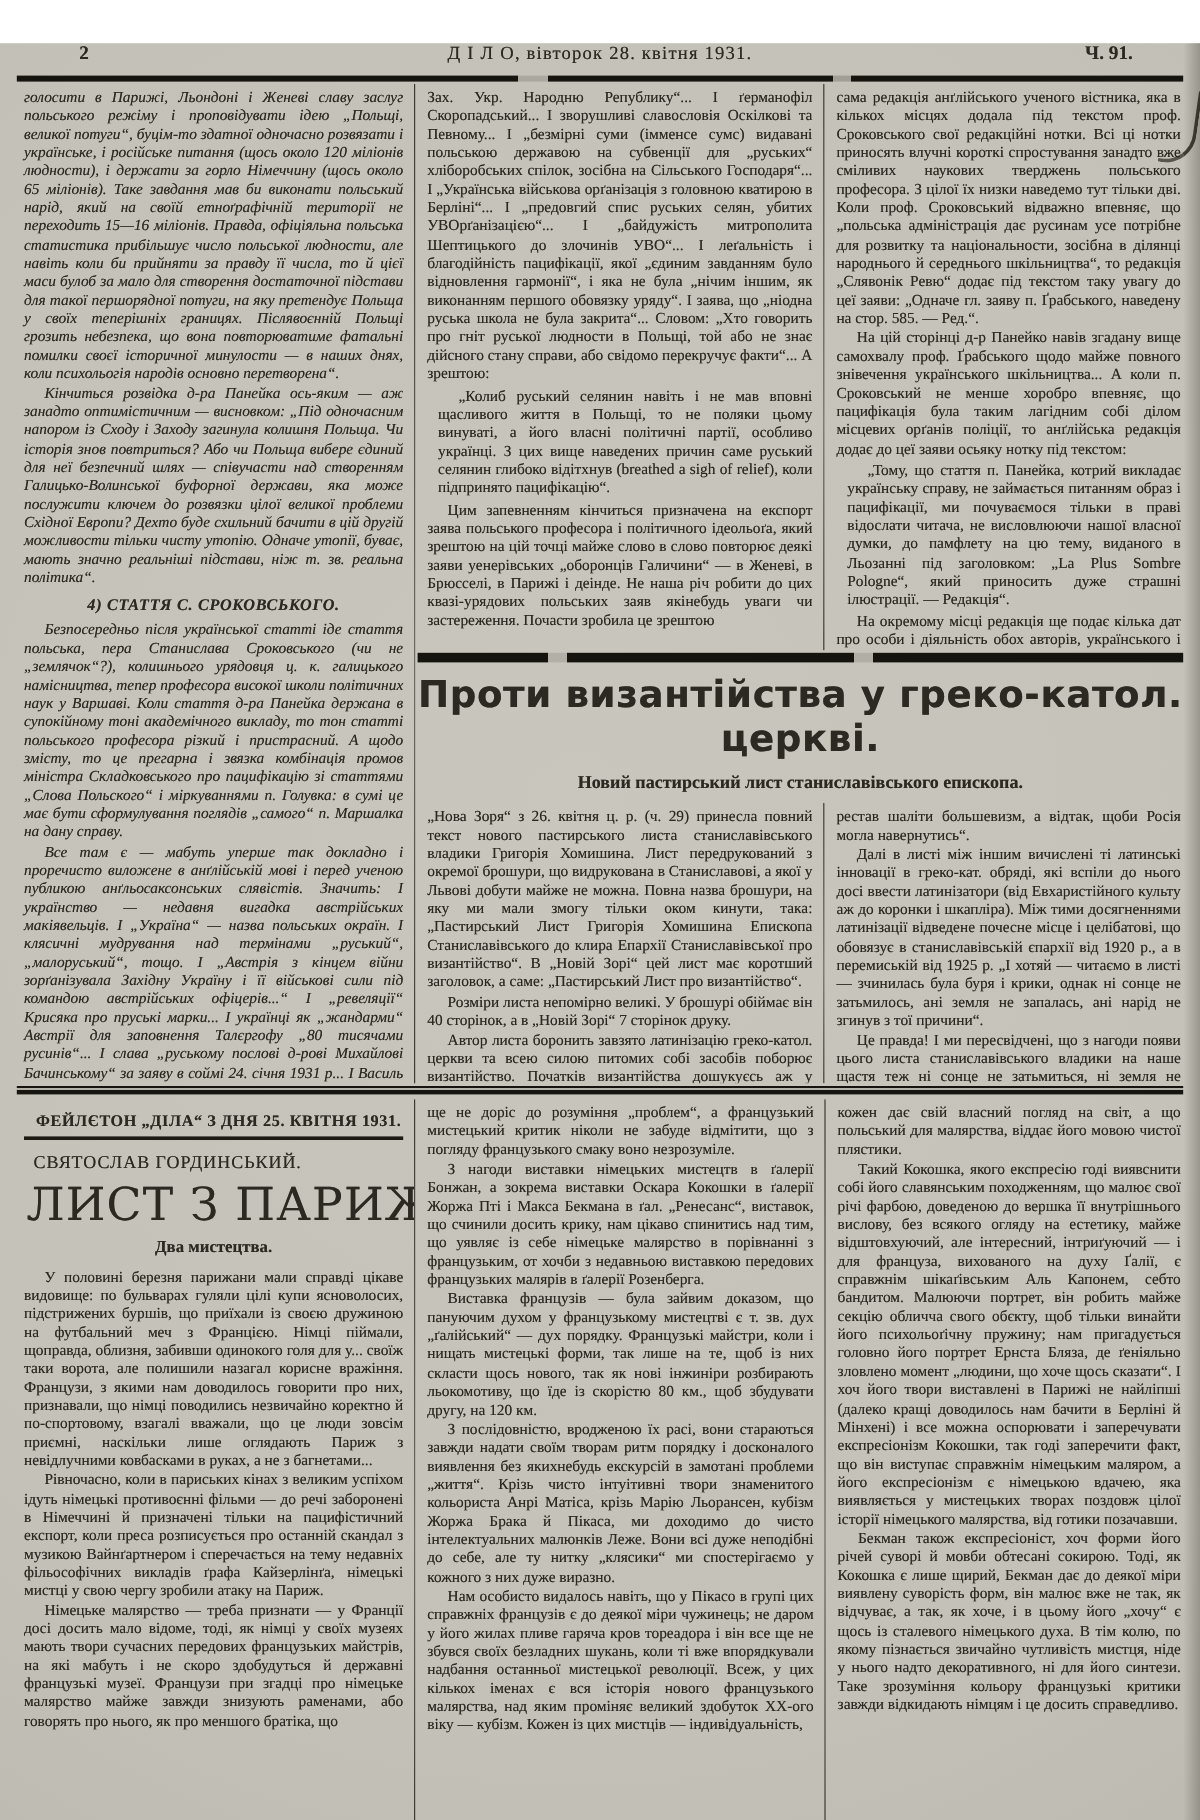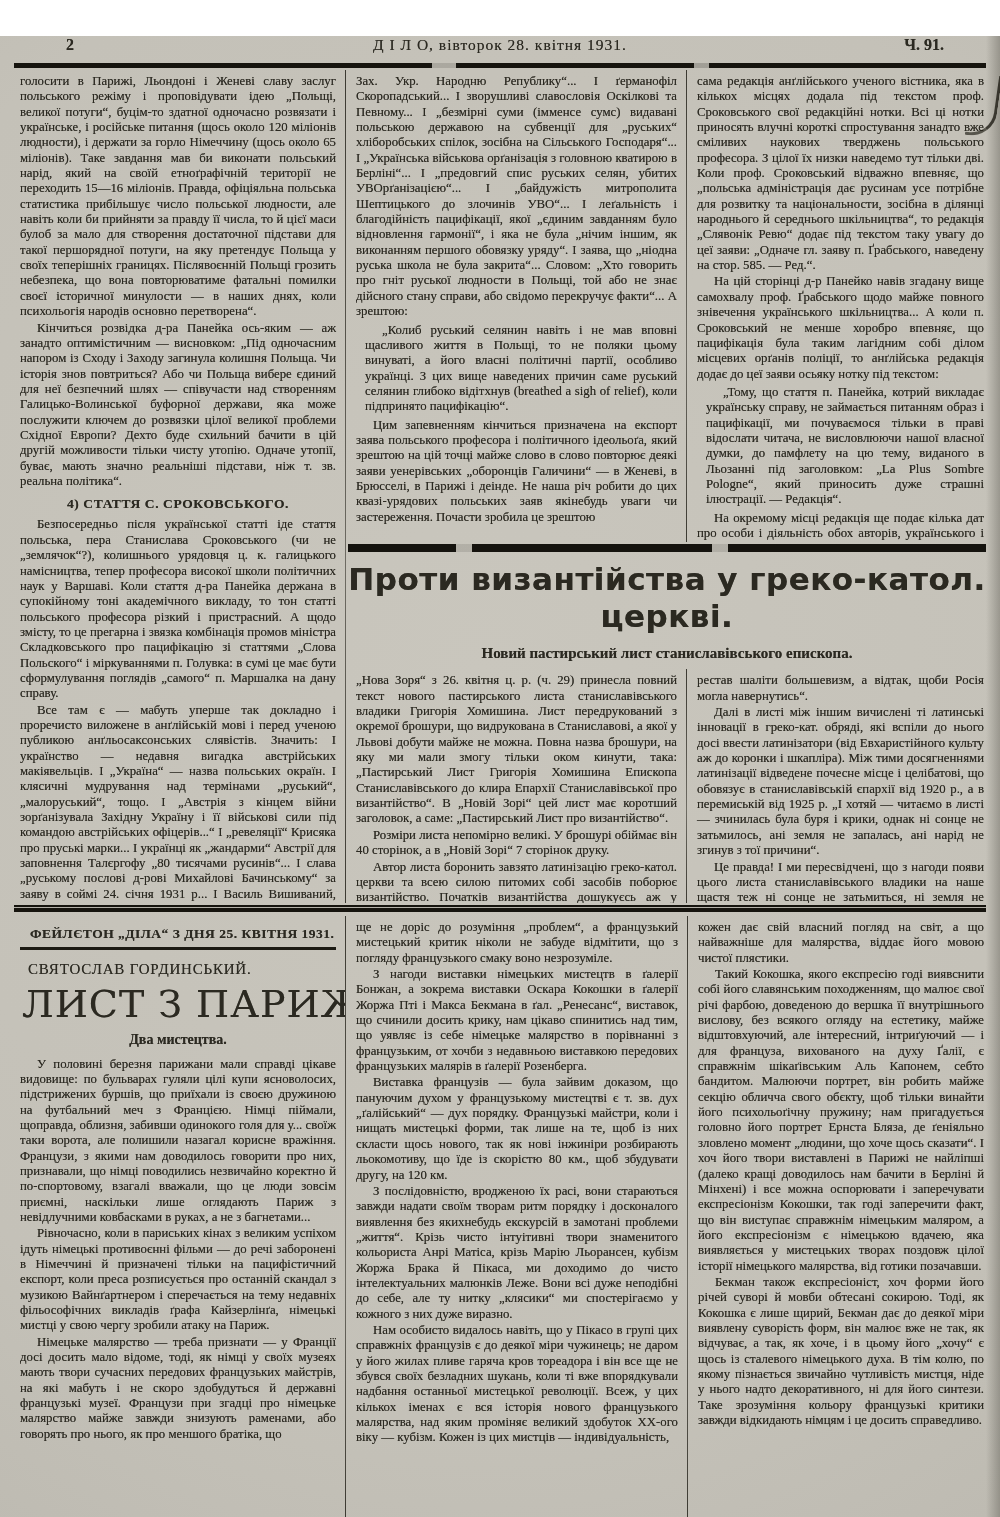--- a/index.html
+++ b/index.html
@@ -23,21 +23,21 @@
         background:linear-gradient(90deg,#16140e 0 43%,rgba(22,20,14,.15) 43% 45.5%,#16140e 45.5% 70%,rgba(22,20,14,.2) 70% 71.5%,#16140e 71.5% 100%);}
   
   .cols{font-size:12.8px;line-height:1.2;}
   .cols p{margin:0 0 1px 0;text-indent:17px;text-align:justify;overflow-wrap:break-word;}
   .cols p.cont{text-indent:0;}
   .cols p.subhead{text-align:center;font-weight:bold;text-indent:0;margin:7px 0 5px;letter-spacing:.6px;font-size:13.5px;}
   .cols p.quote{margin:3px 0 3px 9px;}
   
   .top-section{display:flex;height:833px;overflow:hidden;margin:2px 12px 0 14px;}
   .vr{width:1px;background:linear-gradient(rgba(35,33,25,.85),rgba(35,33,25,.55) 60%,rgba(35,33,25,.85));}
-  .tcol1{width:316px;padding:4px 9px 0 6px;overflow:hidden;}
+  .tcol1{width:316px;padding:4px 9px 0 6px;overflow:hidden;font-style:italic;}
   .tmain{flex:1;display:flex;flex-direction:column;overflow:hidden;}
   .tmain-top{display:flex;height:472px;overflow:hidden;}
   .tcolB{width:50%;padding:4px 9px 0 10px;overflow:hidden;}
   .tcolC{flex:1;padding:4px 4px 0 10px;overflow:hidden;}
   .head-bar{height:8px;margin:2px 2px 0 2px;
         background:linear-gradient(90deg,#15130e 0 17%,rgba(21,19,14,.12) 17% 19.5%,#15130e 19.5% 57%,rgba(21,19,14,.12) 57% 59.5%,#15130e 59.5% 100%);}
   .headline{font-family:"DejaVu Sans","Liberation Sans",sans-serif;font-weight:bold;
         font-size:31px;text-align:center;letter-spacing:.5px;margin:9px 0 5px;}
   .subtitle{text-align:center;font-weight:bold;font-size:15px;margin:4px 0 7px;}
   .tmain-bottom{display:flex;flex:1;overflow:hidden;}
@@ -130,18 +130,18 @@
     <div class="vr"></div>
     <div class="fcol2">
         <p class="cont">ще не доріс до розуміння „проблем“, а французький мистецький критик ніколи не забуде відмітити, що з погляду французького смаку воно незрозуміле.</p>
         <p>З нагоди виставки німецьких мистецтв в ґалерії Бонжан, а зокрема виставки Оскара Кокошки в ґалерії Жоржа Пті і Макса Бекмана в ґал. „Ренесанс“, виставок, що счинили досить крику, нам цікаво спинитись над тим, що уявляє із себе німецьке малярство в порівнанні з французьким, от хочби з недавньою виставкою передових французьких малярів в ґалерії Розенберга.</p>
         <p>Виставка французів — була зайвим доказом, що пануючим духом у французькому мистецтві є т. зв. дух „ґалійський“ — дух порядку. Французькі майстри, коли і нищать мистецькі форми, так лише на те, щоб із них скласти щось нового, так як нові інжиніри розбирають льокомотиву, що їде із скорістю 80 км., щоб збудувати другу, на 120 км.</p>
         <p>З послідовністю, вродженою їх расі, вони стараються завжди надати своїм творам ритм порядку і досконалого виявлення без якихнебудь екскурсій в замотані проблеми „життя“. Крізь чисто інтуітивні твори знаменитого кольориста Анрі Матіса, крізь Марію Льорансен, кубізм Жоржа Брака й Пікаса, ми доходимо до чисто інтелектуальних малюнків Леже. Вони всі дуже неподібні до себе, але ту нитку „клясики“ ми спостерігаємо у кожного з них дуже виразно.</p>
         <p>Нам особисто видалось навіть, що у Пікасо в групі цих справжніх французів є до деякої міри чужинець; не даром у його жилах пливе гаряча кров тореадора і він все ще не збувся своїх безладних шукань, коли ті вже впорядкували надбання останньої мистецької революції. Всеж, у цих кількох іменах є вся історія нового французького малярства, над яким проміняє великий здобуток XX-ого віку — кубізм. Кожен із цих мистців — індивідуальність,</p>
       </div>
     <div class="vr"></div>
     <div class="fcol3">
-        <p class="cont">кожен дає свій власний погляд на світ, а що найважніше для малярства, віддає його мовою чистої плястики.</p>
+        <p class="cont">кожен дає свій власний погляд на світ, а що польський для малярства, віддає його мовою чистої плястики.</p>
         <p>Такий Кокошка, якого експресію годі виявснити собі його славянським походженням, що малює свої річі фарбою, доведеною до вершка її внутрішнього вислову, без всякого огляду на естетику, майже відштовхуючий, але інтересний, інтриґуючий — і для француза, вихованого на духу Ґалії, є справжнім шікаґівським Аль Капонем, себто бандитом. Малюючи портрет, він робить майже секцію обличча свого обєкту, щоб тільки винайти його психольоґічну пружину; нам пригадується головно його портрет Ернста Бляза, де ґеніяльно зловлено момент „людини, що хоче щось сказати“. І хоч його твори виставлені в Парижі не найліпші (далеко кращі доводилось нам бачити в Берліні й Мінхені) і все можна оспорювати і заперечувати експресіонізм Кокошки, так годі заперечити факт, що він виступає справжнім німецьким маляром, а його експресіонізм є німецькою вдачею, яка виявляється у мистецьких творах поздовж цілої історії німецького малярства, від готики позачавши.</p>
         <p>Бекман також експресіоніст, хоч форми його річей суворі й мовби обтесані сокирою. Тоді, як Кокошка є лише щирий, Бекман дає до деякої міри виявлену суворість форм, він малює вже не так, як відчуває, а так, як хоче, і в цьому його „хочу“ є щось із сталевого німецького духа. В тім колю, по якому пізнається звичайно чутливість мистця, ніде у нього надто декоративного, ні для його синтези. Таке зрозуміння кольору французькі критики завжди відкидають німцям і це досить справедливо.</p>
       </div>
   </div>
 </div>
 
 </body></html>

